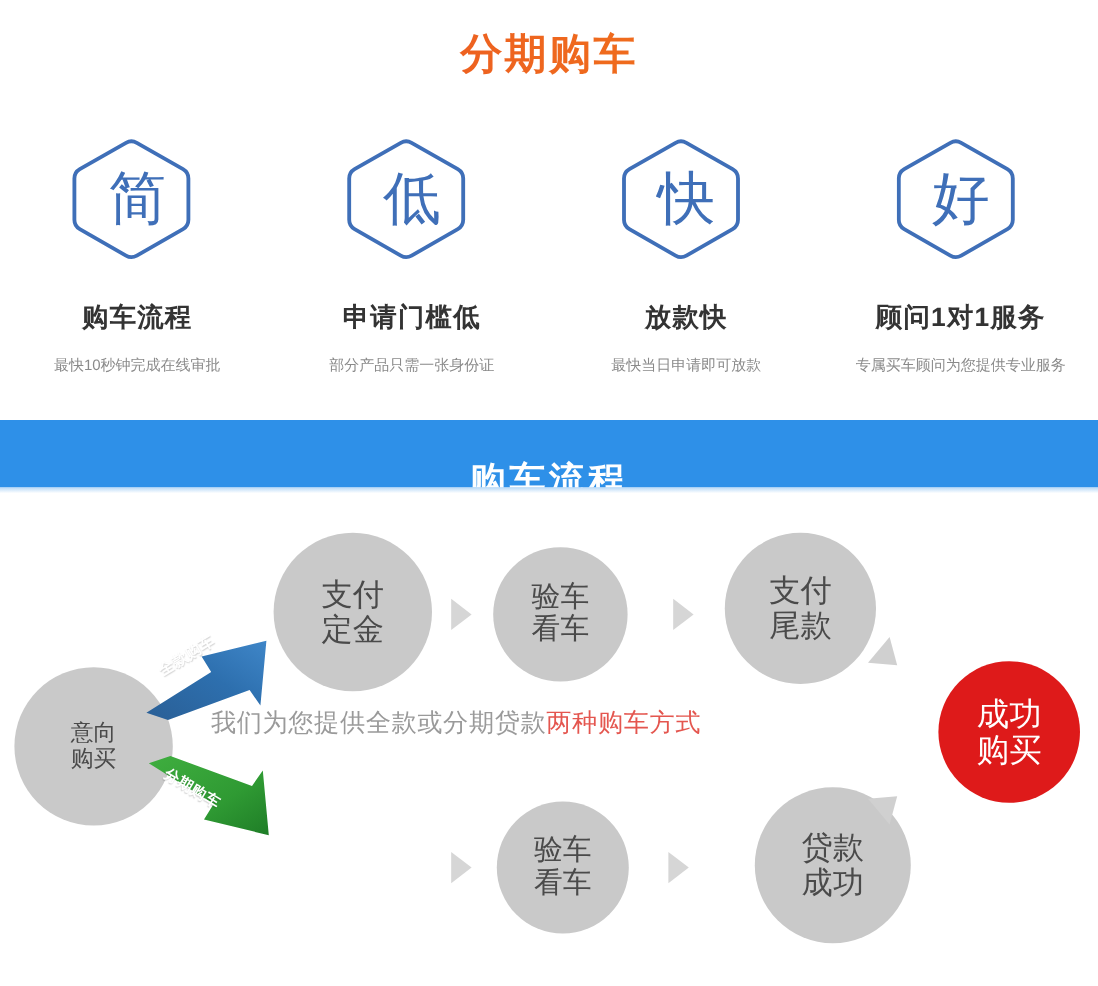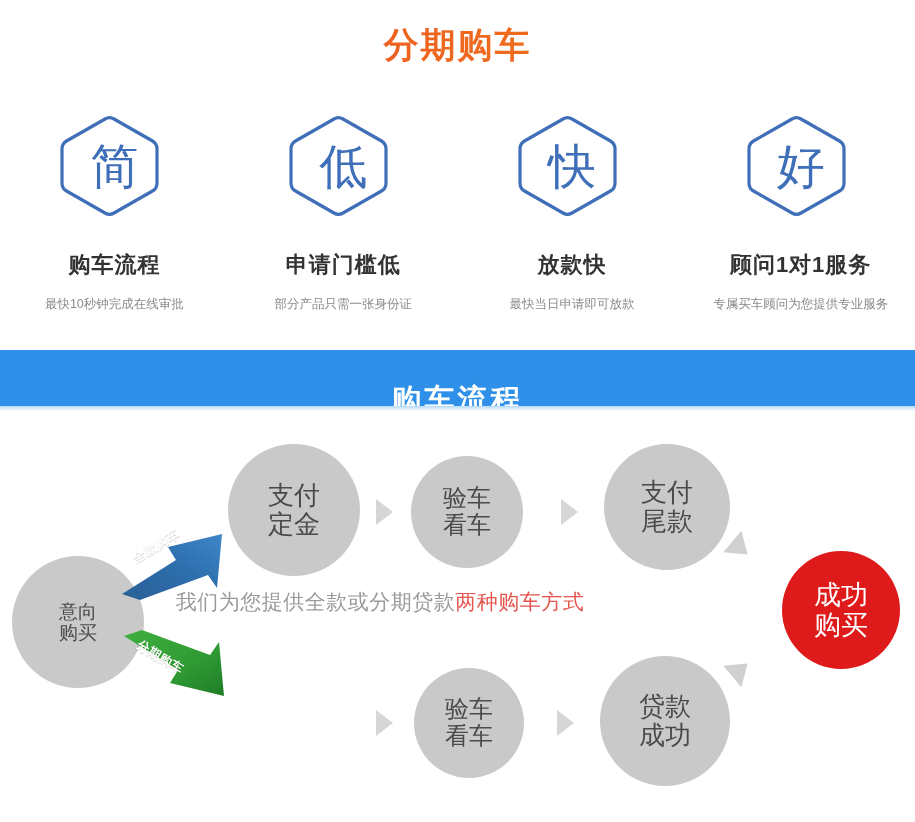--- a/index.html
+++ b/index.html
@@ -103,21 +103,21 @@
   }
   .circle span { display: block; }
 
   .c-intent { left: 12px; top: 150px; width: 132px; height: 132px; font-size: 19px; }
   .c-deposit { left: 228px; top: 38px; width: 132px; height: 132px; font-size: 26px; }
   .c-inspect1 { left: 411px; top: 50px; width: 112px; height: 112px; font-size: 24px; }
   .c-final { left: 604px; top: 38px; width: 126px; height: 126px; font-size: 26px; }
 
   .c-review { left: 228px; top: 250px; width: 132px; height: 132px; font-size: 26px; }
   .c-inspect2 { left: 414px; top: 262px; width: 110px; height: 110px; font-size: 24px; }
-  .c-loan { left: 600px; top: 250px; width: 130px; height: 130px; font-size: 26px; }
+  .c-loan { left: 629px; top: 250px; width: 130px; height: 130px; font-size: 26px; }
 
   .c-success {
     left: 782px; top: 145px; width: 118px; height: 118px;
     background: #de1a1a; color: #ffffff; font-size: 27px;
     box-shadow: 0 0 0 0 rgba(0,0,0,0);
   }
 
   
   .tri {
     position: absolute;

